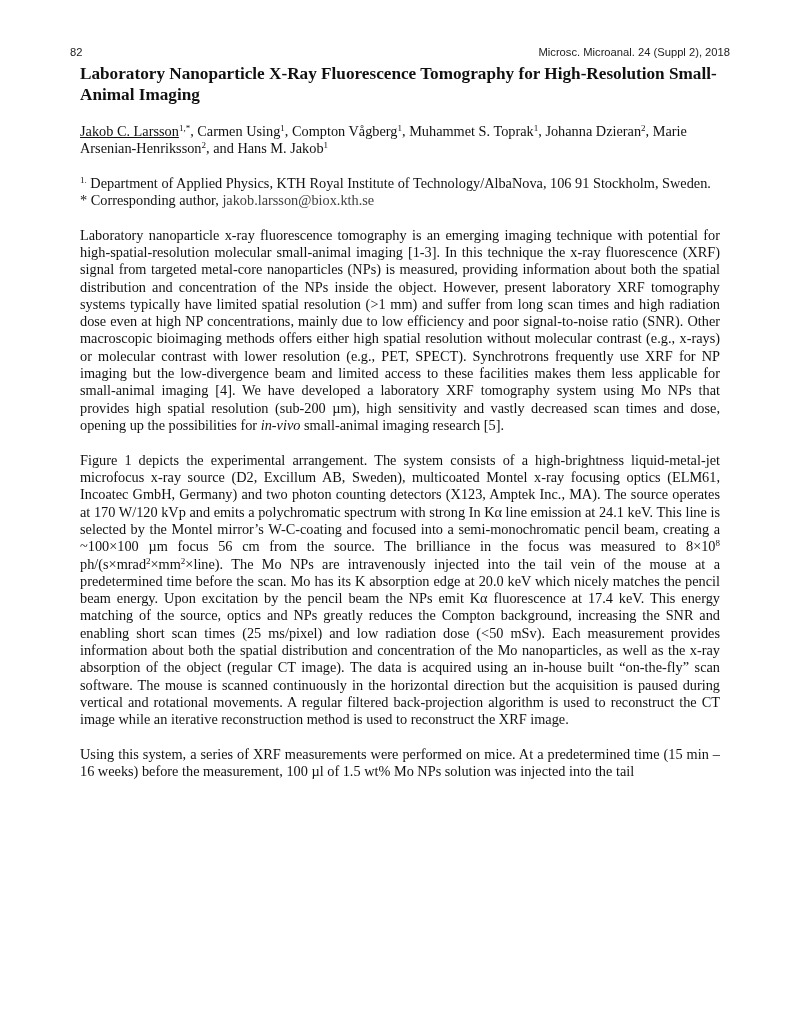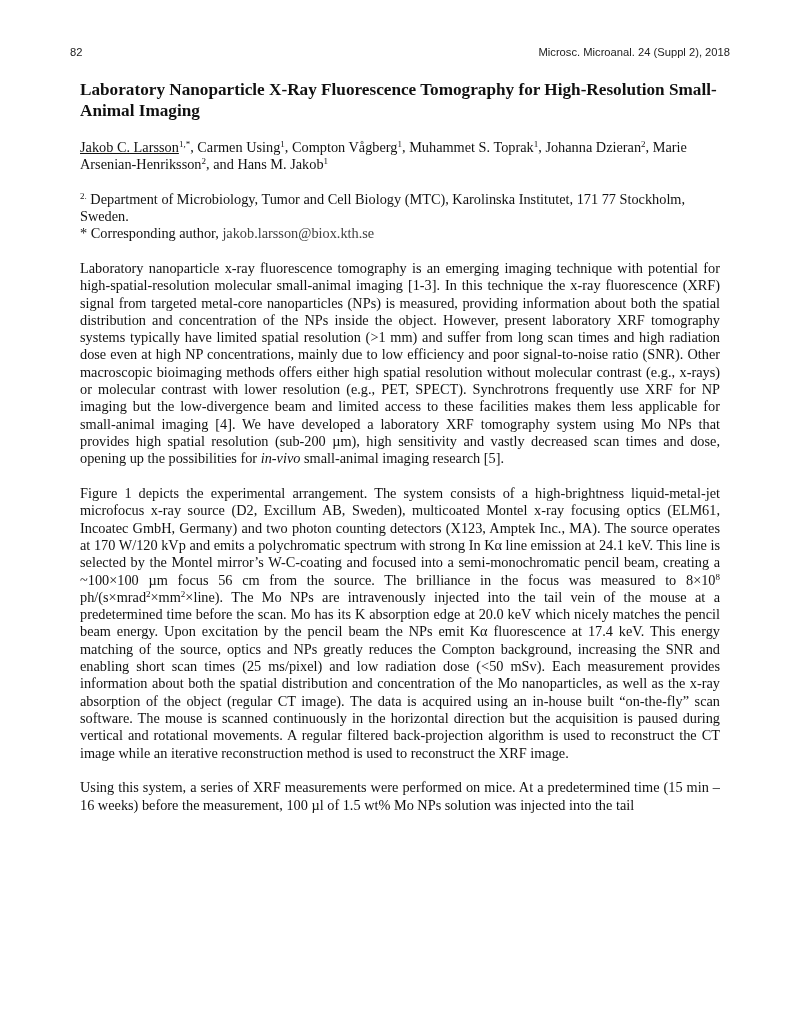--- a/index.html
+++ b/index.html
@@ -1,20 +1,20 @@
 <!DOCTYPE html>
 <html><head>
 <meta charset="utf-8">
 <style>
   html, body { margin: 0; padding: 0; background: #ffffff; }
   body { width: 800px; height: 1036px; position: relative; overflow: hidden; color: #111; }
   .hdr { position: absolute; left: 70px; right: 70px; font-family: "Liberation Sans", sans-serif; font-size: 11.2px; line-height: 14px; color: #222; }
   .hdr .row { display: flex; justify-content: space-between; align-items: flex-end; }
   #hdr { top: 45px; }
-  .content { position: absolute; left: 80px; width: 640px; top: 80px; font-family: "Liberation Serif", serif; font-size: 14.3px; line-height: 17.3px; color: #111; }
+  .content { position: absolute; left: 80px; width: 640px; top: 64px; font-family: "Liberation Serif", serif; font-size: 14.3px; line-height: 17.3px; color: #111; }
   .title { font-weight: bold; font-size: 17.2px; line-height: 20.5px; margin: 0; }
   .authors { margin-top: 18px; }
   .authors u { text-decoration: underline; }
   sup { font-size: 9px; line-height: 0; vertical-align: 5px; }
   .aff { margin-top: 17px; }
   .link { color: #404040; }
   p.body { margin: 0; text-align: justify; }
   .para { margin-top: 17.5px; }
 </style>
 </head>
@@ -28,21 +28,21 @@
 </div>
 
 <div class="content">
   <h1 class="title">Laboratory Nanoparticle X-Ray Fluorescence Tomography for High-Resolution Small-Animal Imaging</h1>
 
   <div class="authors">
     <u><span>Jakob C. Larsson</span></u><sup>1,*</sup><span>, </span><span>Carmen Using</span><sup>1</sup><span>, </span><span>Compton Vågberg</span><sup>1</sup><span>, </span><span>Muhammet S. Toprak</span><sup>1</sup><span>, </span><span>Johanna Dzieran</span><sup>2</sup><span>, </span><span>Marie Arsenian-Henriksson</span><sup>2</sup><span>, and </span><span>Hans M. Jakob</span><sup>1</sup>
   </div>
 
   <div class="aff">
-    <div><sup>2.</sup><span> Department of Microbiology, Tumor and Cell Biology (MTC), Karolinska Institutet, 171 77 Stockholm, Sweden.</span></div>
+    <div><sup>1.</sup><span> Department of Applied Physics, KTH Royal Institute of Technology/AlbaNova, 106 91 Stockholm, Sweden.</span></div>
     <div><span>* Corresponding author, </span><a class="link">jakob.larsson@biox.kth.se</a></div>
   </div>
 
   <div class="para">
     <p class="body"><span>Laboratory nanoparticle x-ray fluorescence tomography is an emerging imaging technique with potential for high-spatial-resolution molecular small-animal imaging [1-3]. In this technique the x-ray fluorescence (XRF) signal from targeted metal-core nanoparticles (NPs) is measured, providing information about both the spatial distribution and concentration of the NPs inside the object. However, present laboratory XRF tomography systems typically have limited spatial resolution (&gt;1 mm) and suffer from long scan times and high radiation dose even at high NP concentrations, mainly due to low efficiency and poor signal-to-noise ratio (SNR). Other macroscopic bioimaging methods offers either high spatial resolution without molecular contrast (e.g., x-rays) or molecular contrast with lower resolution (e.g., PET, SPECT). Synchrotrons frequently use XRF for NP imaging but the low-divergence beam and limited access to these facilities makes them less applicable for small-animal imaging [4]. We have developed a laboratory XRF tomography system using Mo NPs that provides high spatial resolution (sub-200 µm), high sensitivity and vastly decreased scan times and dose, opening up the possibilities for </span><i>in-vivo</i><span> small-animal imaging research [5].</span></p>
   </div>
 
   <div class="para">
     <p class="body"><span>Figure 1 depicts the experimental arrangement. The system consists of a high-brightness liquid-metal-jet microfocus x-ray source (D2, Excillum AB, Sweden), multicoated Montel x-ray focusing optics (ELM61, Incoatec GmbH, Germany) and two photon counting detectors (X123, Amptek Inc., MA). The source operates at 170 W/120 kVp and emits a polychromatic spectrum with strong In Kα line emission at 24.1 keV. This line is selected by the Montel mirror’s W-C-coating and focused into a semi-monochromatic pencil beam, creating a ~100×100 µm focus 56 cm from the source. The brilliance in the focus was measured to 8×10</span><sup>8</sup><span> ph/(s×mrad</span><sup>2</sup><span>×mm</span><sup>2</sup><span>×line). The Mo NPs are intravenously injected into the tail vein of the mouse at a predetermined time before the scan. Mo has its K absorption edge at 20.0 keV which nicely matches the pencil beam energy. Upon excitation by the pencil beam the NPs emit Kα fluorescence at 17.4 keV. This energy matching of the source, optics and NPs greatly reduces the Compton background, increasing the SNR and enabling short scan times (25 ms/pixel) and low radiation dose (&lt;50 mSv). Each measurement provides information about both the spatial distribution and concentration of the Mo nanoparticles, as well as the x-ray absorption of the object (regular CT image). The data is acquired using an in-house built “on-the-fly” scan software. The mouse is scanned continuously in the horizontal direction but the acquisition is paused during vertical and rotational movements. A regular filtered back-projection algorithm is used to reconstruct the CT image while an iterative reconstruction method is used to reconstruct the XRF image.</span></p>
   </div>

